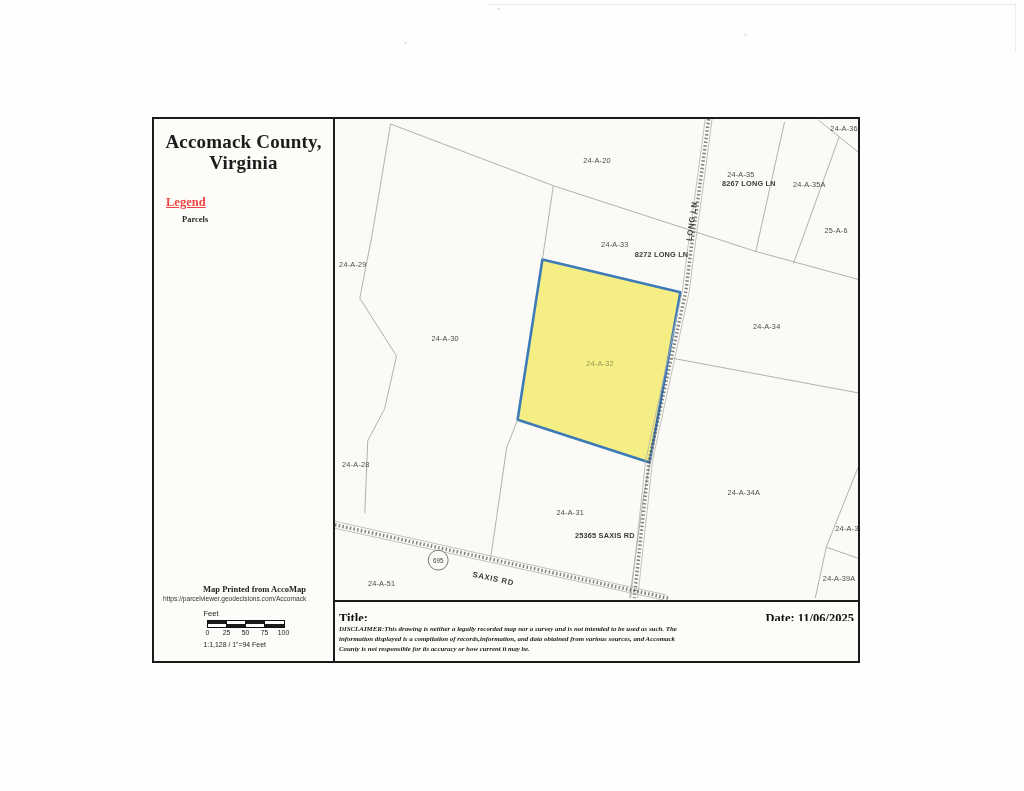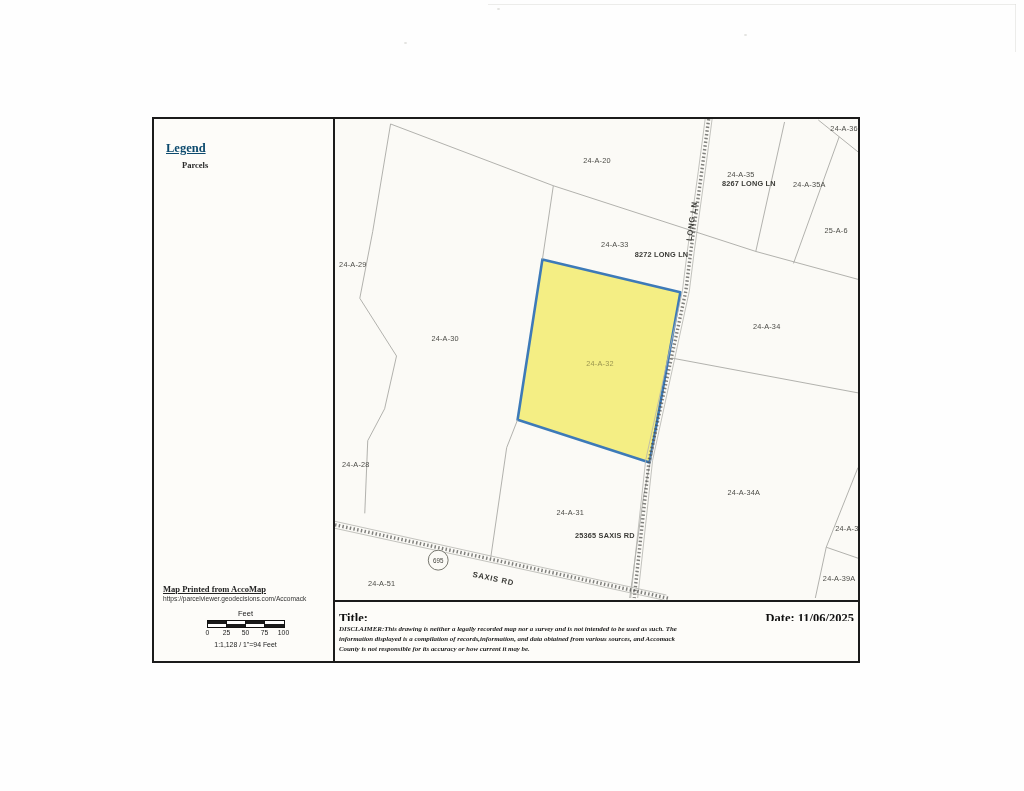--- a/index.html
+++ b/index.html
@@ -11,27 +11,27 @@
 
   
   .sheet{position:absolute;left:152px;top:117px;width:708px;height:546px;
          border:2px solid #1b1b1b;box-sizing:border-box;background:#fdfcf9;}
 
   
   .left-panel{position:absolute;left:0;top:0;bottom:0;width:179px;border-right:2px solid #1b1b1b;
               background:#fdfcf9;}
   .county-title{margin-top:13px;text-align:center;font-weight:bold;font-size:19px;line-height:1.08;
                 color:#1c1c1c;white-space:pre-line;letter-spacing:.2px;}
-  .legend-heading{margin:22px 0 0 12px;font-weight:bold;font-size:12.5px;text-decoration:underline;color:#0c4a6e;}
+  .legend-heading{margin:22px 0 0 12px;font-weight:bold;font-size:12.5px;text-decoration:underline;color:#ef4444;}
   .legend-item{margin:4px 0 0 28px;font-size:8.5px;color:#2a2a2a;font-weight:bold;}
 
   .panel-footer{position:absolute;left:9px;right:5px;bottom:13px;}
-  .print-source{font-weight:bold;font-size:8.5px;text-decoration:underline;color:#222;}
+  .print-source{font-weight:bold;font-size:8.5px;color:#222;margin-left:40px;}
   .print-url{font-size:6.6px;font-family:"Liberation Sans",sans-serif;color:#333;margin-top:1px;}
-  .scale-wrap{width:84px;margin:7px auto 0 auto;text-align:center;font-family:"Liberation Sans",sans-serif;}
+  .scale-wrap{width:84px;margin:7px auto 0 auto;text-align:left;font-family:"Liberation Sans",sans-serif;}
   .scale-unit{font-size:7.5px;color:#222;margin-bottom:2px;}
   .scale-bar{position:relative;width:76px;height:6px;margin:0 auto;border:1px solid #111;display:flex;}
   .scale-bar .seg{flex:1;display:flex;flex-direction:column;}
   .scale-bar .seg+.seg{border-left:1px solid #111;}
   .scale-bar .seg i{flex:1;display:block;}
   .seg.a i.t{background:#1a1a1a}.seg.a i.b{background:#fff}
   .seg.b i.t{background:#fff}.seg.b i.b{background:#1a1a1a}
   .scale-ticks{position:relative;width:76px;height:9px;margin:1px auto 0 auto;}
   .scale-ticks span{position:absolute;transform:translateX(-50%);font-size:6.8px;color:#222;}
   .scale-ratio{font-size:6.9px;color:#222;margin-top:3px;white-space:nowrap;}
@@ -66,20 +66,22 @@
   <div class="artifact" style="left:488px;top:4px;width:528px;height:1px;"></div>
   <div class="artifact" style="left:1015px;top:4px;width:1px;height:48px;"></div>
   <div class="speck" style="left:497px;top:8px;"></div>
   <div class="speck" style="left:744px;top:34px;"></div>
   <div class="speck" style="left:404px;top:42px;"></div>
   <div class="speck" style="left:358px;top:249px;"></div>
 
   <div class="sheet">
 
     <div class="left-panel">
+      <div class="county-title">Accomack County,
+Virginia</div>
       <div class="legend-heading">Legend</div>
       <div class="legend-item">Parcels</div>
 
       <div class="panel-footer">
         <div class="print-source">Map Printed from AccoMap</div>
         <div class="print-url">https://parcelviewer.geodecisions.com/Accomack</div>
         <div class="scale-wrap">
           <div class="scale-unit">Feet</div>
           <div class="scale-bar">
             <span class="seg a">

